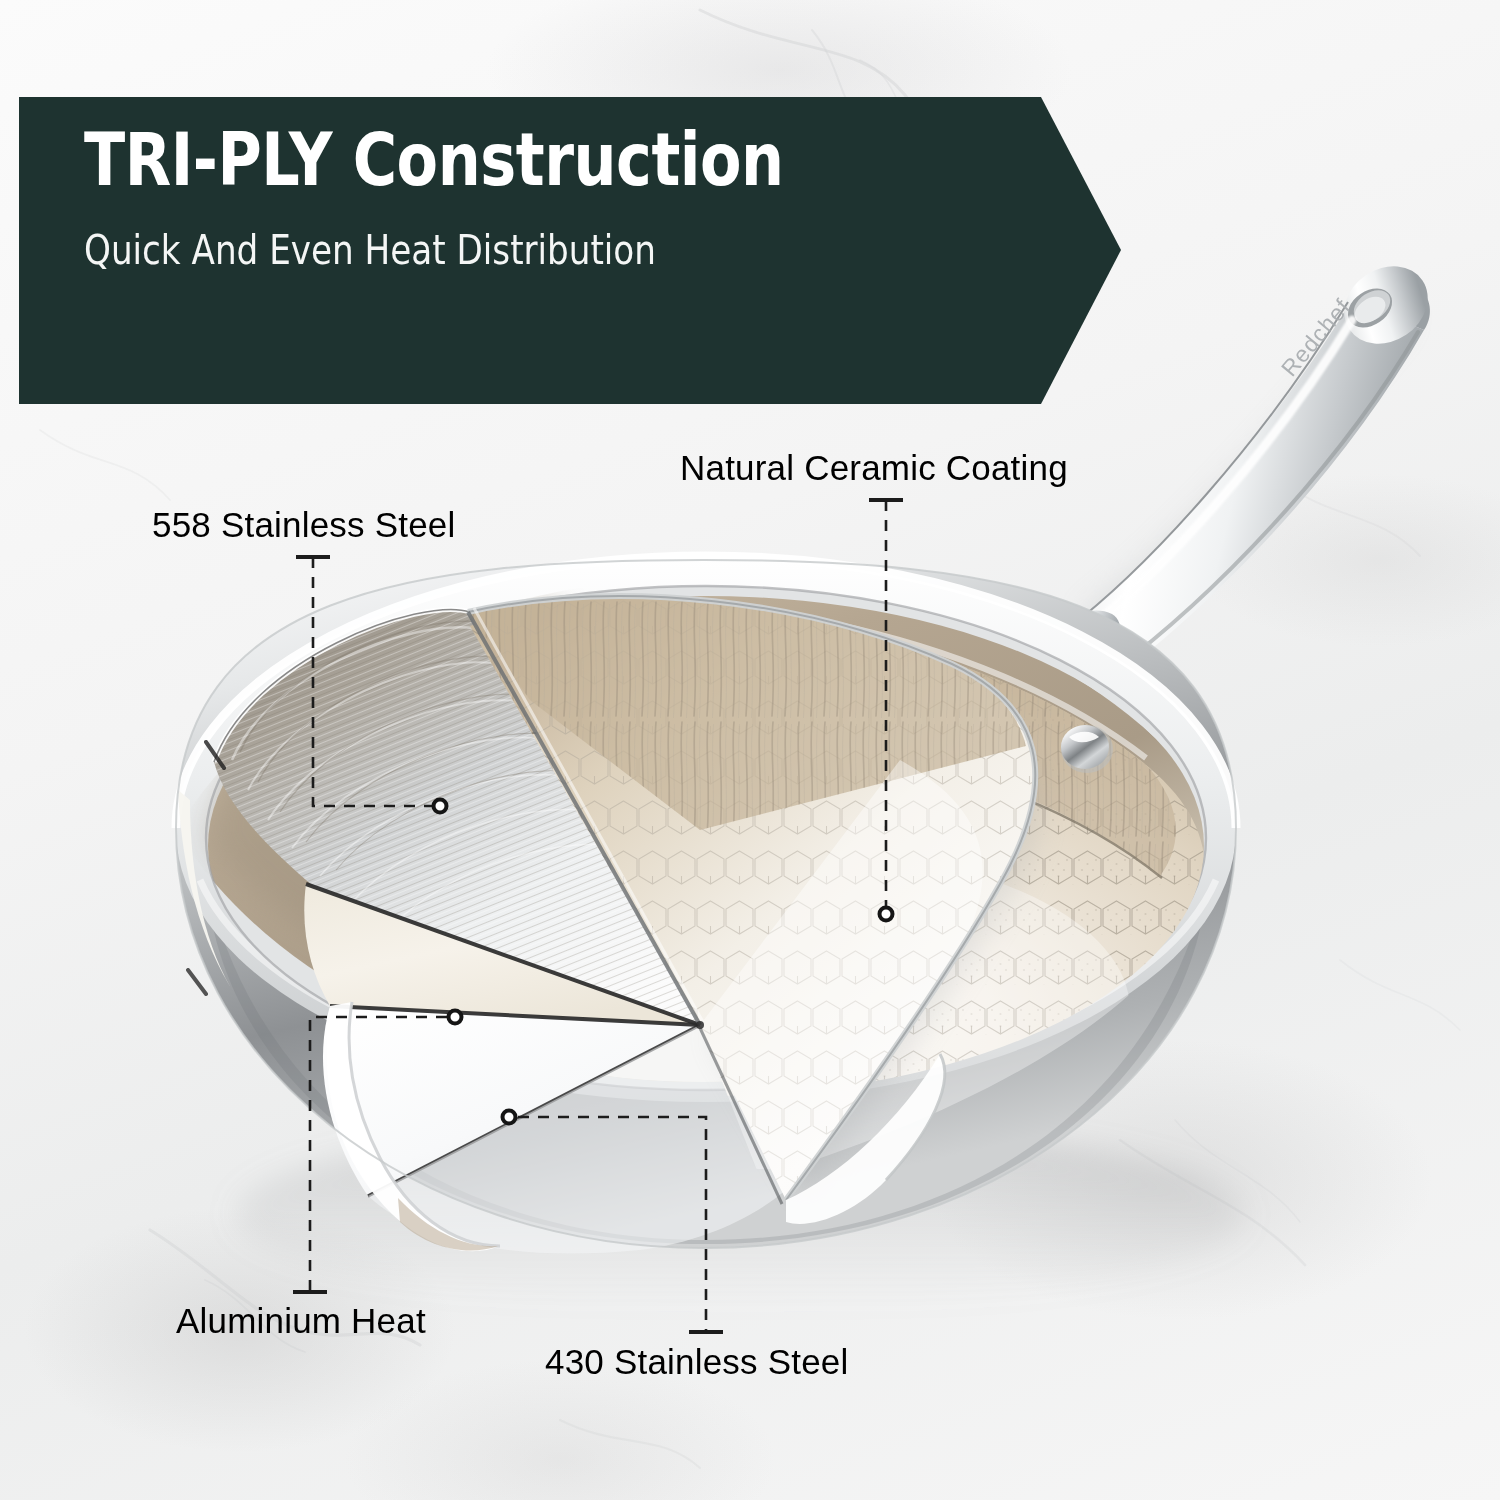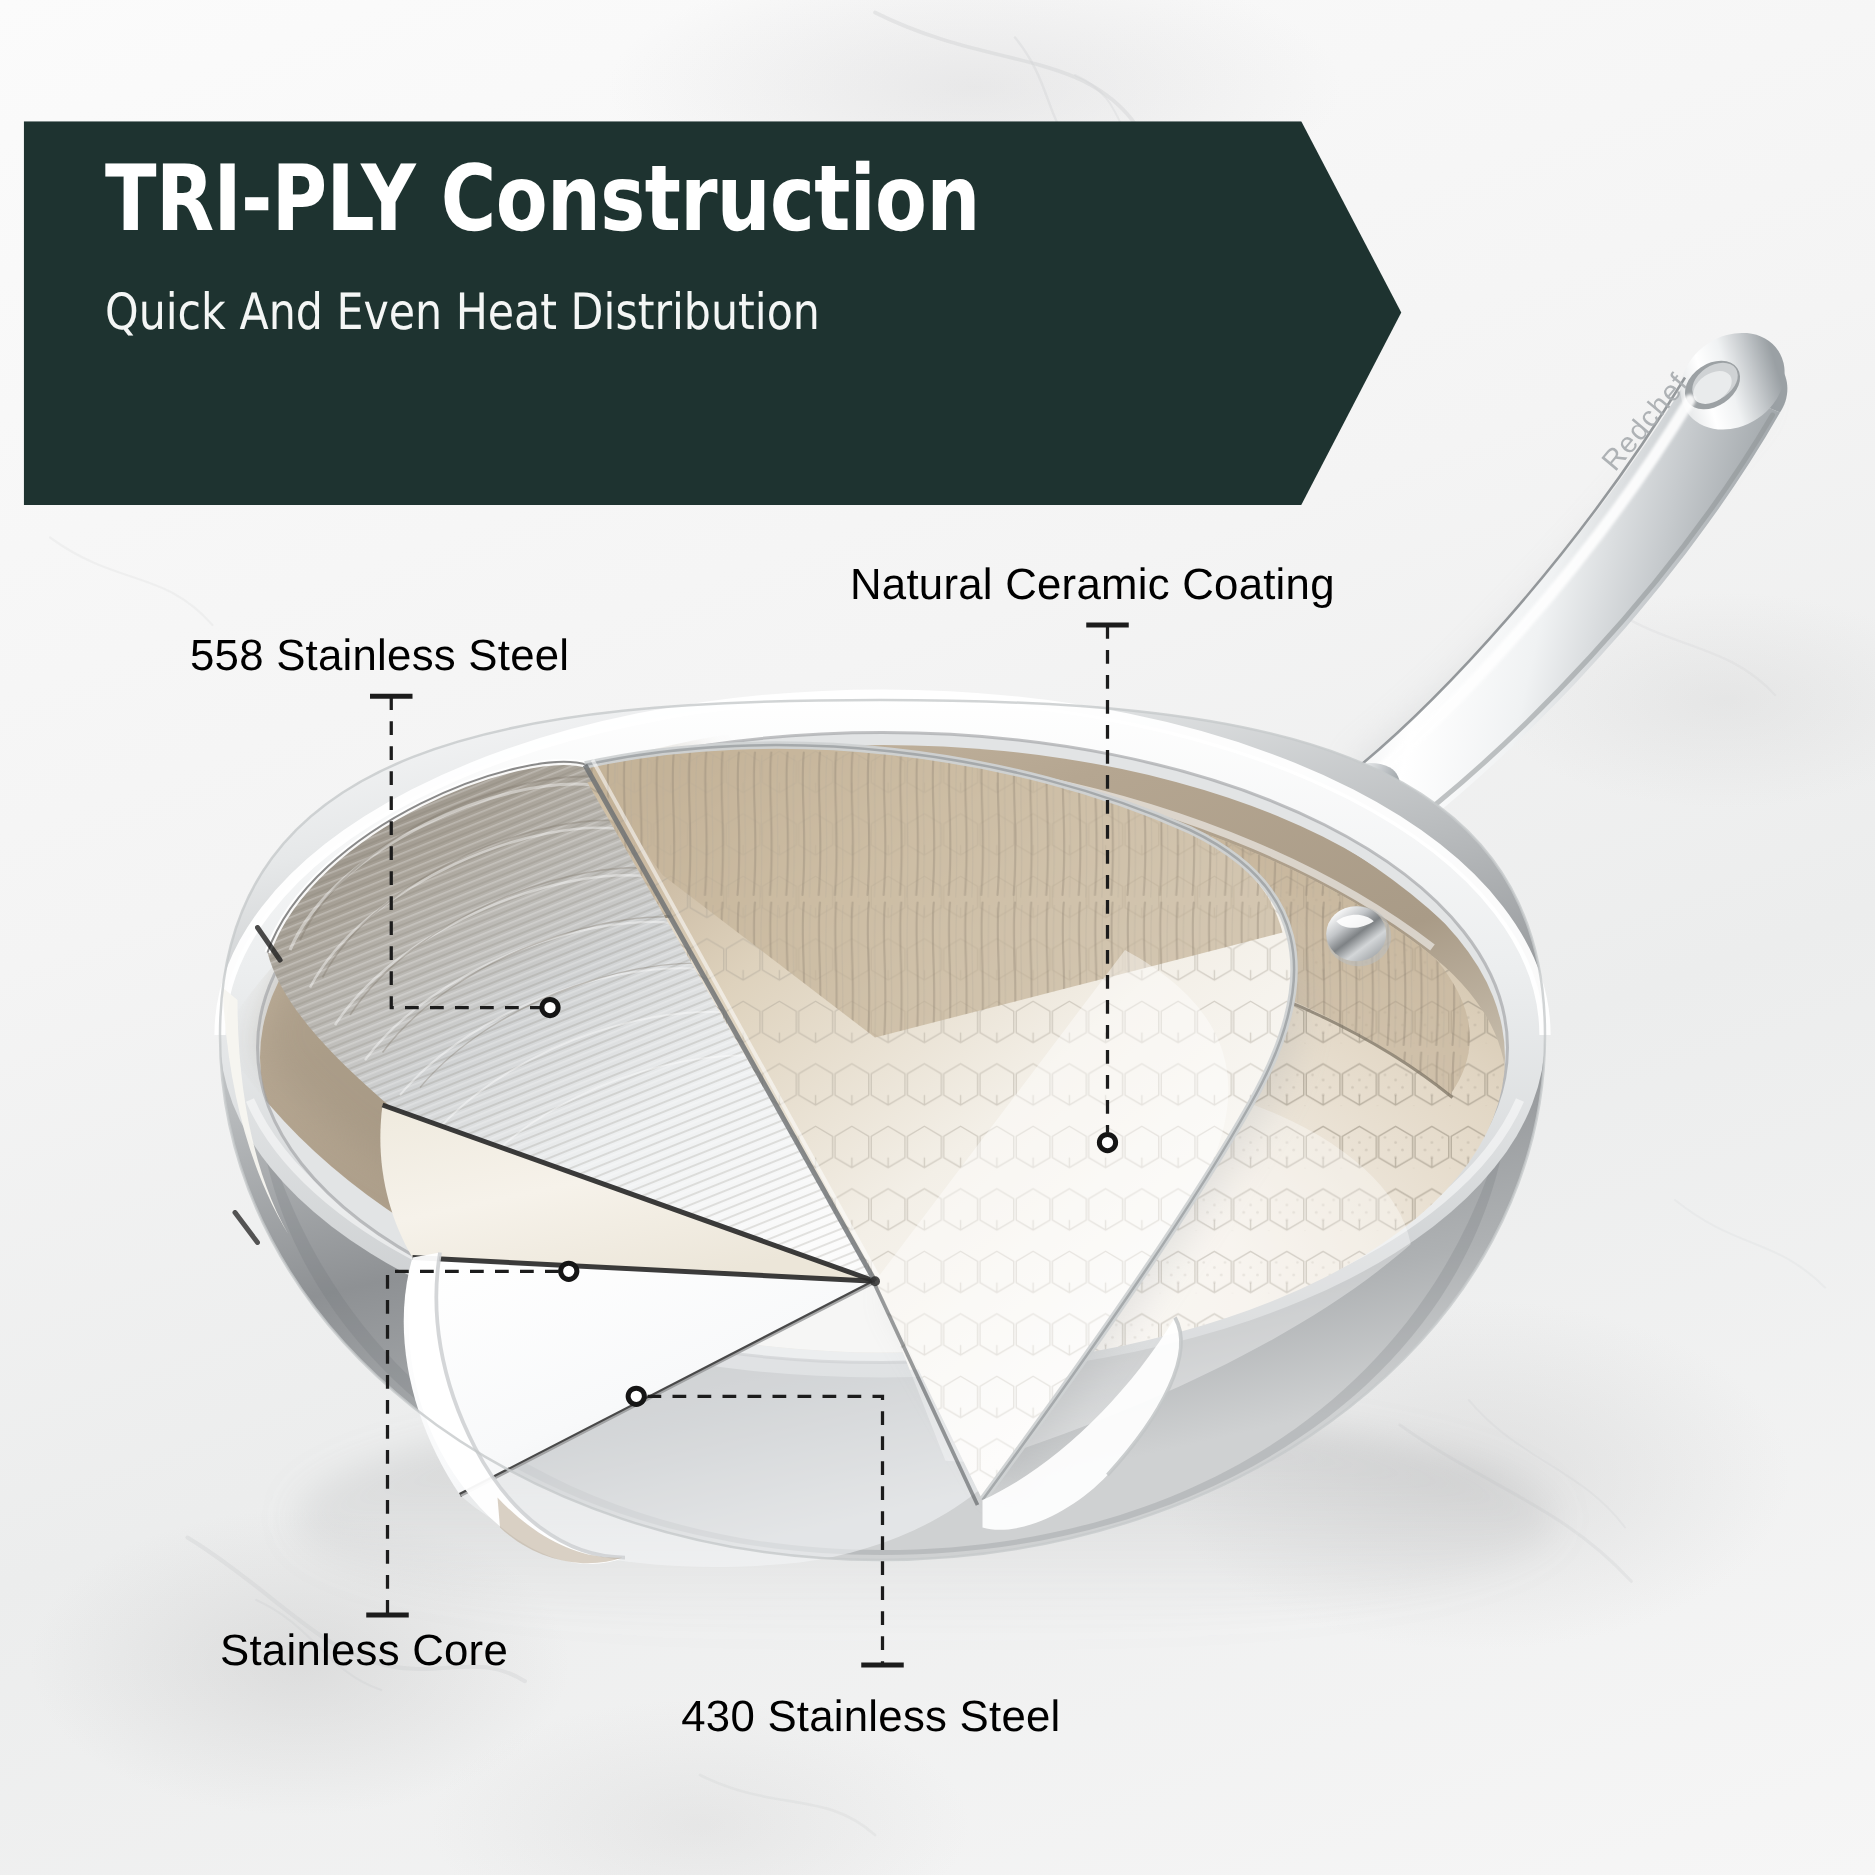--- a/index.html
+++ b/index.html
@@ -36,21 +36,21 @@
     font-family:"Liberation Sans Narrow","DejaVu Sans Condensed","Liberation Sans",sans-serif;
     transform:scaleX(.95);transform-origin:left center;white-space:nowrap;
   }
 
   
   .label{position:absolute;color:#000000;font-size:35px;line-height:1;
          font-family:"Liberation Sans",sans-serif;white-space:nowrap;letter-spacing:.2px;}
   #lbl-ss304 {left:152px;  top:507px;}
   #lbl-ceramic{left:680px; top:450px;}
   #lbl-alu   {left:176px;  top:1303px;}
-  #lbl-ss430 {left:545px;  top:1344px;margin-top:12px;}
+  #lbl-ss430 {left:545px;  top:1344px;}
 
   .pan-svg,.lead-svg{position:absolute;left:0;top:0;width:1500px;height:1500px;}
   .lead-svg{pointer-events:none;}
 </style>
 </head>
 <body>
 
 <div id="stage">
 
   <div class="marble"></div>
@@ -466,16 +466,16 @@
     <g fill="#ffffff" stroke="#151515" stroke-width="4">
       <circle cx="440" cy="806" r="6.5"></circle>
       <circle cx="886" cy="914" r="6.5"></circle>
       <circle cx="455" cy="1017" r="6.5"></circle>
       <circle cx="509" cy="1117" r="6.5"></circle>
     </g>
   </svg>
 
   <div class="label" id="lbl-ss304">558 Stainless Steel</div>
   <div class="label" id="lbl-ceramic">Natural Ceramic Coating</div>
-  <div class="label" id="lbl-alu">Stainless Core</div>
+  <div class="label" id="lbl-alu">Aluminium Heat</div>
   <div class="label" id="lbl-ss430">430 Stainless Steel</div>
 
 </div>
 
 </body></html>

